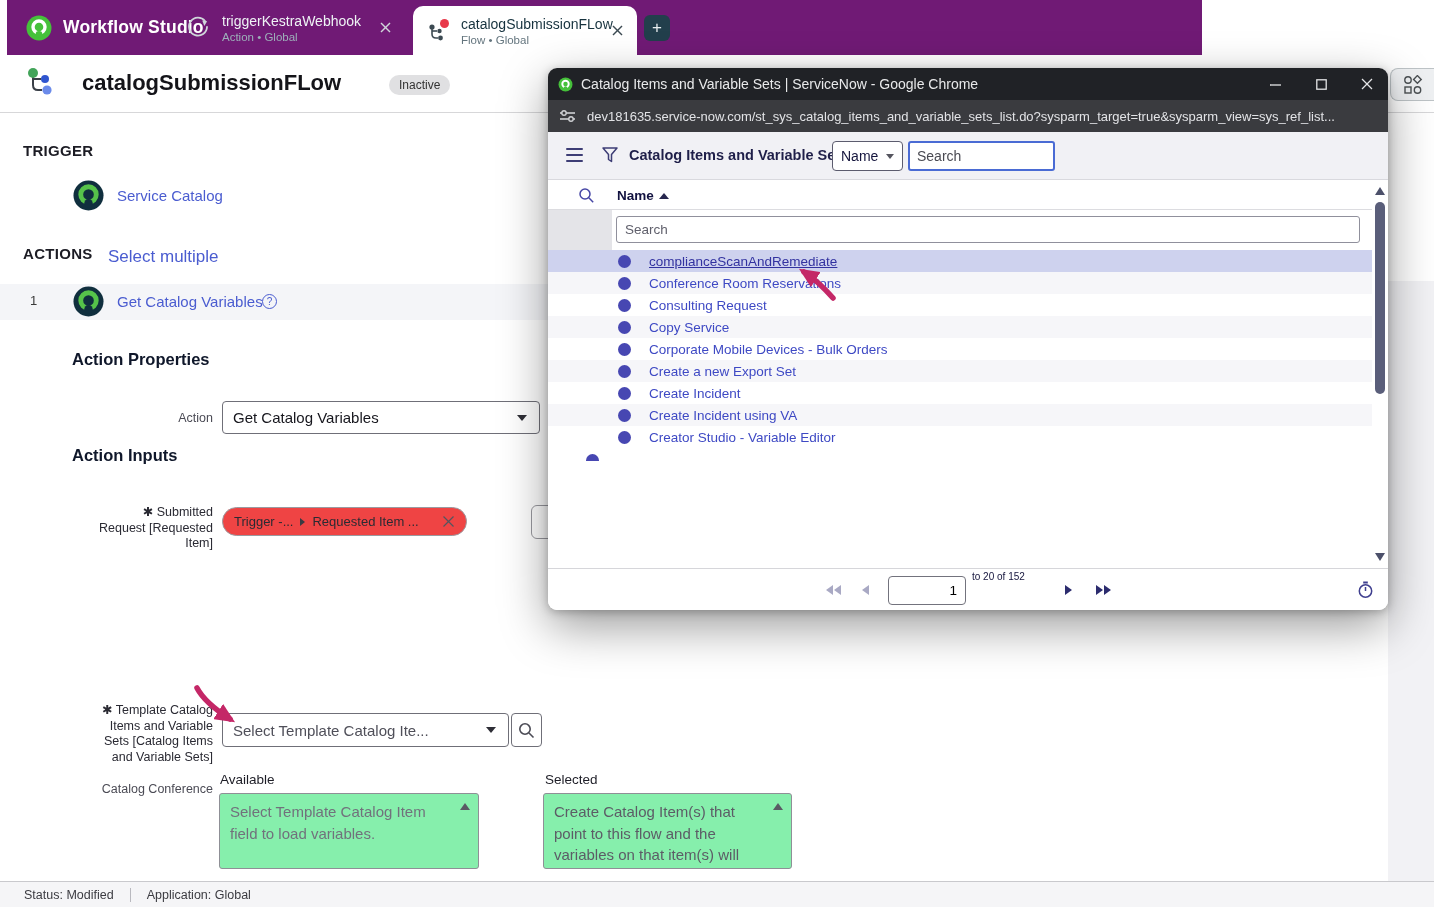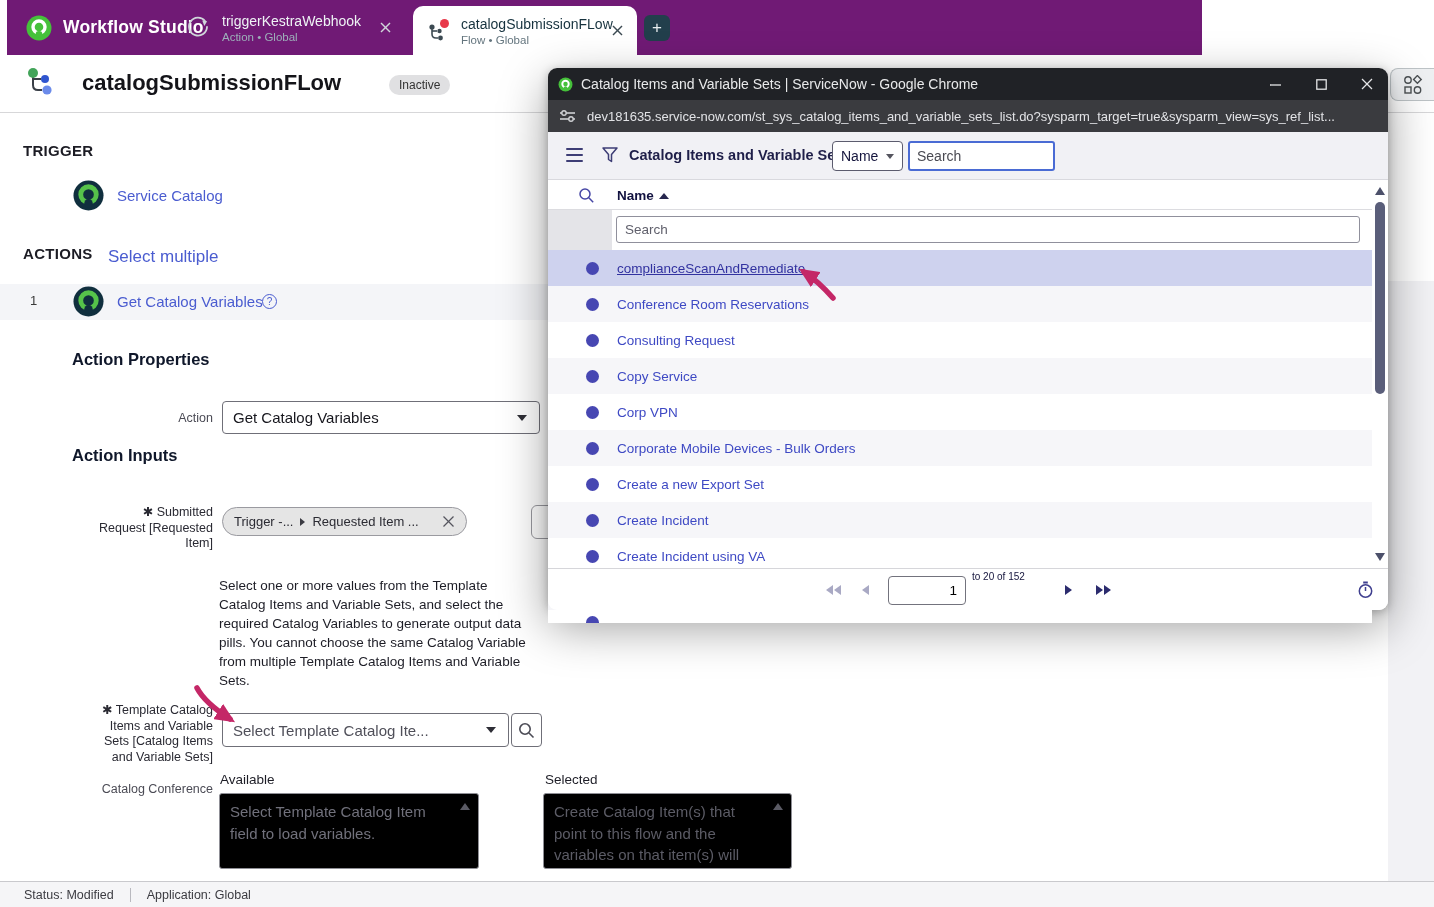--- a/index.html
+++ b/index.html
@@ -44,31 +44,31 @@
 
   .sub-h { position:absolute; left:72px; font-size:16.5px; font-weight:700; color:#0f172a; }
   .form-label { position:absolute; left:95px; width:118px; text-align:right; font-size:12.5px; line-height:15.5px; color:#2a2a33; }
   .small-label { color:#4b4b55; }
   .select-box { position:absolute; background:#fff; border:1px solid #6f6f78; border-radius:4px; display:flex; align-items:center; cursor:pointer; }
   .select-box .sel-text { padding-left:10px; font-size:15px; color:#16161d; flex:1; white-space:nowrap; overflow:hidden; }
   .sel-text.placeholder { color:#4f4f59; }
   .caret-down { width:0; height:0; border-left:5px solid transparent; border-right:5px solid transparent; border-top:6px solid #2e2e36; margin-right:12px; }
   .caret-down.sm { border-left-width:4px; border-right-width:4px; border-top-width:5px; margin-right:8px; border-top-color:#55555e; }
 
-  .pill { position:absolute; left:222px; top:507px; width:245px; height:29px; background:#e5e5e5; border:1px solid #9a9aa0; border-radius:15px; display:flex; align-items:center; padding:0 11px; cursor:pointer; }
+  .pill { position:absolute; left:222px; top:507px; width:245px; height:29px; background:#ef4444; border:1px solid #9a9aa0; border-radius:15px; display:flex; align-items:center; padding:0 11px; cursor:pointer; }
   .pill-part { font-size:13px; color:#2b2b33; white-space:nowrap; }
   .pill-tri { width:0; height:0; border-top:4px solid transparent; border-bottom:4px solid transparent; border-left:5px solid #3a3a42; margin:0 7px; }
   .pill-x { margin-left:auto; display:flex; cursor:pointer; }
   .pill-peek { position:absolute; left:531px; top:505px; width:18px; height:34px; background:#fff; border:1px solid #9a9aa0; border-radius:6px 0 0 6px; }
 
   .help-text { position:absolute; left:219px; top:576px; width:317px; font-size:13.5px; line-height:19px; color:#1d1d26; }
   .search-sq-btn { position:absolute; left:511px; top:713px; width:31px; height:34px; background:#fff; border:1px solid #6f6f78; border-radius:4px; display:flex; align-items:center; justify-content:center; cursor:pointer; }
 
   .list-label { position:absolute; font-size:13.5px; color:#1d1d26; }
-  .multibox { position:absolute; top:793px; height:76px; background:#000000; border:1px solid #8f8f96; border-radius:3px; overflow:hidden; padding:7px 26px 0 10px; font-size:15px; line-height:21.5px; cursor:default; }
+  .multibox { position:absolute; top:793px; height:76px; background:#86efac; border:1px solid #8f8f96; border-radius:3px; overflow:hidden; padding:7px 26px 0 10px; font-size:15px; line-height:21.5px; cursor:default; }
   .box-scroll-up { position:absolute; top:9px; right:8px; width:0; height:0; border-left:5px solid transparent; border-right:5px solid transparent; border-bottom:7px solid #5a5a64; }
 
   
   .statusbar { position:absolute; left:0; top:881px; width:1434px; height:26px; background:#f5f5f7; border-top:1px solid #c9c9cd; display:flex; align-items:center; padding-left:24px; font-size:12.5px; color:#3b3b41; }
   .status-div { width:1px; height:14px; background:#b9b9bf; margin:0 16px; }
 
   
   .right-strip { position:absolute; left:1388px; top:281px; width:46px; height:600px; background:#f2f2f5; }
   .shapes-btn { position:absolute; left:1390px; top:68px; width:44px; height:33px; background:#eef0f2; border:1px solid #bdc3c6; border-right:none; border-radius:8px 0 0 8px; display:flex; align-items:center; justify-content:center; cursor:pointer; z-index:5; }
 
@@ -94,21 +94,21 @@
   .colhead-mag { position:absolute; left:30px; top:7px; cursor:pointer; }
   .colhead-name { position:absolute; left:69px; top:8px; font-size:13.5px; font-weight:700; color:#121240; cursor:pointer; }
   .sort-up { position:absolute; left:111px; top:13px; width:0; height:0; border-left:5px solid transparent; border-right:5px solid transparent; border-bottom:6px solid #26264e; }
 
   .psearchrow { position:absolute; left:0; top:142px; width:824px; height:40px; background:#fff; }
   .psearch-gutter { position:absolute; left:0; top:0; width:64px; height:40px; background:#e4e4e8; }
   .plist-search { position:absolute; left:68px; top:6px; width:744px; height:27px; border:1px solid #90909c; border-radius:3px; padding:0 8px; font-size:13.5px; outline:none; font-family:"Liberation Sans",sans-serif; }
   .plist-search::placeholder { color:#60606c; }
 
   .plist { position:absolute; left:0; top:182px; width:824px; }
-  .prow { height:36px; display:flex; align-items:center; background:#fff; cursor:pointer; }
+  .prow { height:22px; display:flex; align-items:center; background:#fff; cursor:pointer;padding-left:32px; }
   .prow:nth-child(even) { background:#f6f6f9; }
   .prow.hl { background:#ced2ee; }
   .pdot { width:13px; height:13px; border-radius:50%; background:#4747b2; margin-left:38px; flex:none; }
   .plink { margin-left:18px; font-size:13.5px; color:#3e49c4; text-decoration:none; white-space:nowrap; }
   .prow.hl .plink { color:#3232a0; text-decoration:underline; }
   .prow-partial { height:13px; overflow:hidden; background:#fff; display:flex; }
   .prow-partial .pdot { margin-top:6px; }
 
   .pscroll { position:absolute; right:0; top:112px; width:16px; height:388px; background:#fff; }
   .scroll-tri-up { position:absolute; left:3px; top:7px; width:0; height:0; border-left:5px solid transparent; border-right:5px solid transparent; border-bottom:8px solid #4c506a; cursor:pointer; }
@@ -231,21 +231,20 @@
     <span class="pill-part">Requested Item ...</span>
     <span class="pill-x">
       <svg width="13" height="13" viewBox="0 0 13 13">
           <line x1="1.5" y1="1.5" x2="11.5" y2="11.5" stroke="#55555e" stroke-width="1.3"></line>
           <line x1="11.5" y1="1.5" x2="1.5" y2="11.5" stroke="#55555e" stroke-width="1.3"></line>
         </svg>
     </span>
   </div>
   <div class="pill-peek"></div>
 
-  <div class="help-text">Select one or more values from the Template Catalog Items and Variable Sets, and select the required Catalog Variables to generate output data pills. You cannot choose the same Catalog Variable from multiple Template Catalog Items and Variable Sets.</div>
 
   <div class="form-label" style="top:703px;">✱ Template Catalog Items and Variable Sets [Catalog Items and Variable Sets]</div>
   <div class="select-box" style="left:222px; top:713px; width:287px; height:34px;">
     <span class="sel-text placeholder">Select Template Catalog Ite...</span>
     <span class="caret-down"></span>
   </div>
   <div class="search-sq-btn">
     <svg width="17" height="17" viewBox="0 0 17 17">
       <circle cx="7" cy="7" r="5.2" fill="none" stroke="#4b4b55" stroke-width="1.6"></circle>
       <line x1="11" y1="11" x2="15.5" y2="15.5" stroke="#4b4b55" stroke-width="1.6"></line>
@@ -357,24 +356,20 @@
           <span class="pdot"></span>
           <a class="plink">Conference Room Reservations</a>
         </div>
       <div class="prow">
           <span class="pdot"></span>
           <a class="plink">Consulting Request</a>
         </div>
       <div class="prow">
           <span class="pdot"></span>
           <a class="plink">Copy Service</a>
-        </div>
-      <div class="prow">
-          <span class="pdot"></span>
-          <a class="plink">Corp VPN</a>
         </div>
       <div class="prow">
           <span class="pdot"></span>
           <a class="plink">Corporate Mobile Devices - Bulk Orders</a>
         </div>
       <div class="prow">
           <span class="pdot"></span>
           <a class="plink">Create a new Export Set</a>
         </div>
       <div class="prow">

